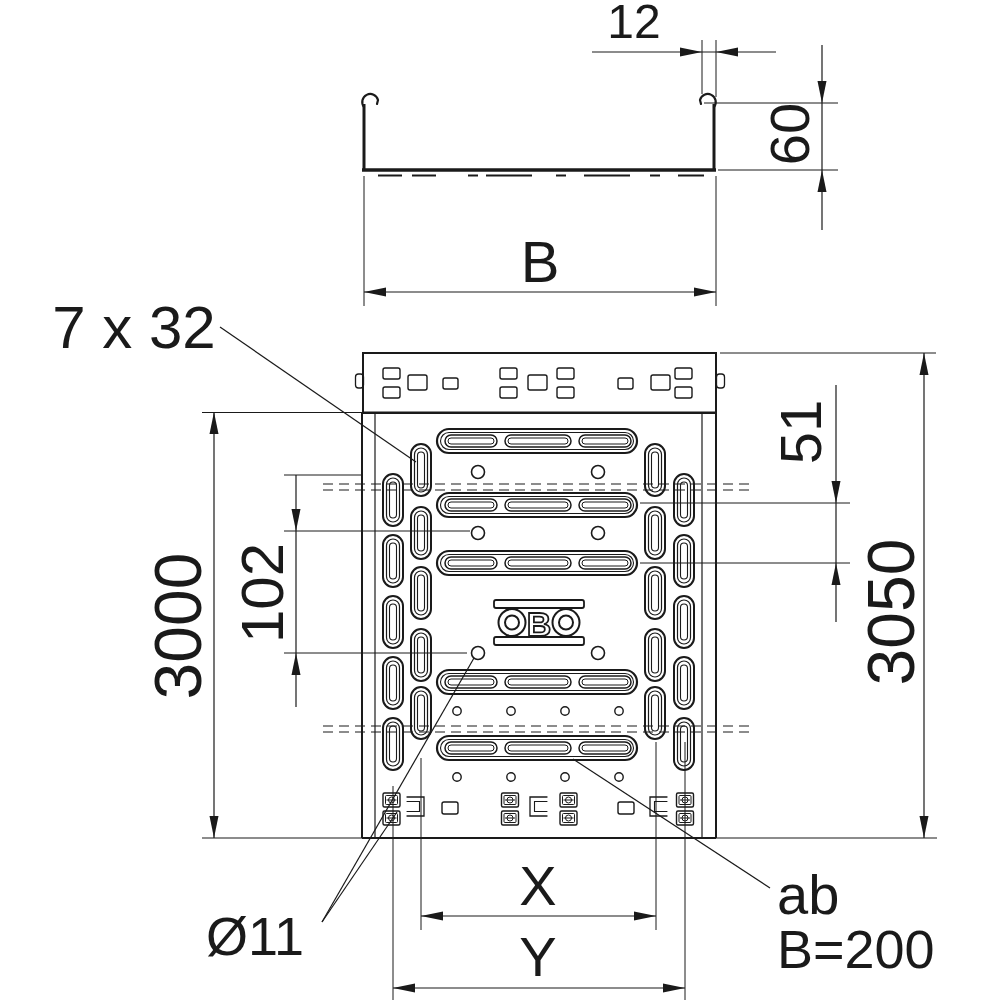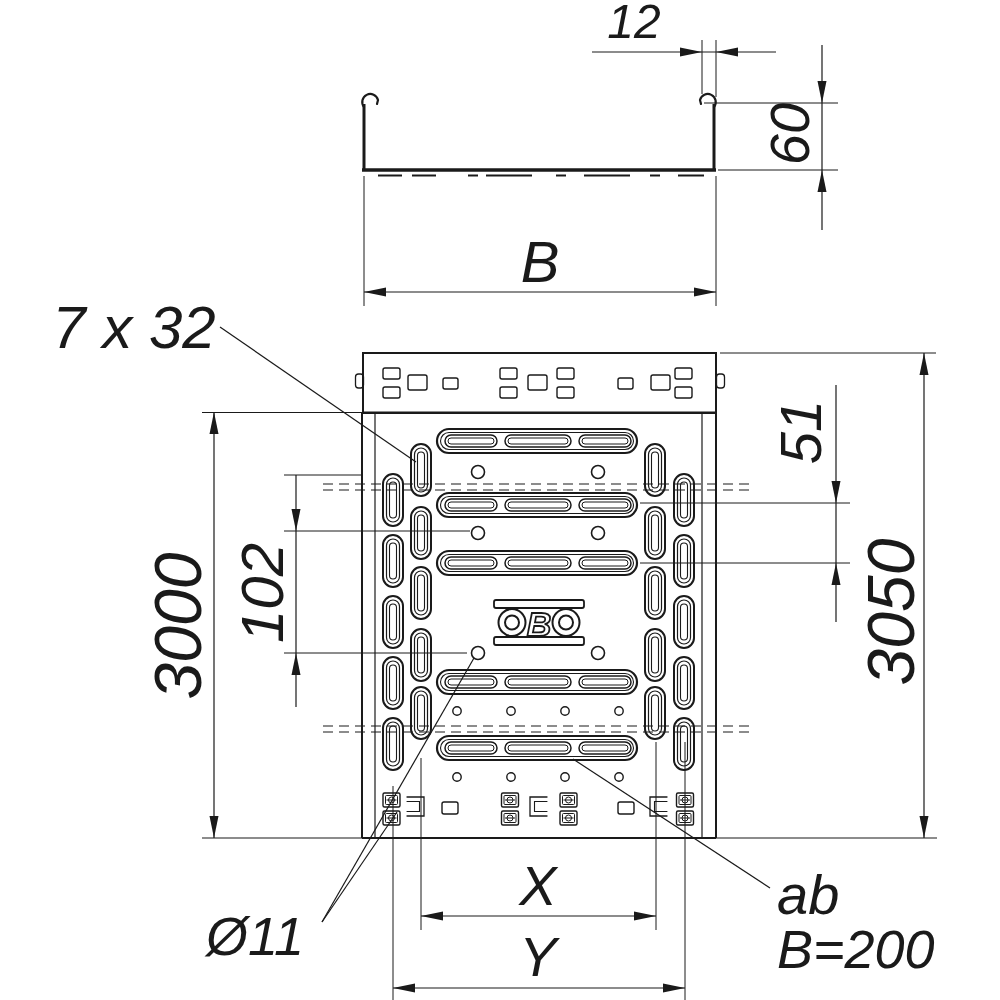--- a/index.html
+++ b/index.html
@@ -1,16 +1,16 @@
 <!DOCTYPE html>
 <html style="--ink: #1a1a1a; --paper: #ffffff;"><head>
 <meta charset="utf-8">
 <style>
   html,body{margin:0;padding:0;background:#fff;}
-  .canvas{position:relative;width:1000px;height:1000px;background:var(--paper,#fff);overflow:hidden;font-style:italic;}
+  .canvas{position:relative;width:1000px;height:1000px;background:var(--paper,#fff);overflow:hidden;}
   svg{display:block;}
   svg .stroke, svg line, svg rect, svg circle, svg path{stroke:var(--ink,#1a1a1a);fill:none;}
   svg polygon.fill{fill:var(--ink,#1a1a1a);stroke:none;}
   svg text{font-family:"Liberation Sans", sans-serif;fill:var(--ink,#1a1a1a);stroke:none;}
   svg text.logo-b{fill:none;stroke:var(--ink,#1a1a1a);stroke-width:1.8;font-weight:bold;}
   svg line.dash{stroke-dasharray:10 6;}
 </style>
 </head>
 <body>
 

